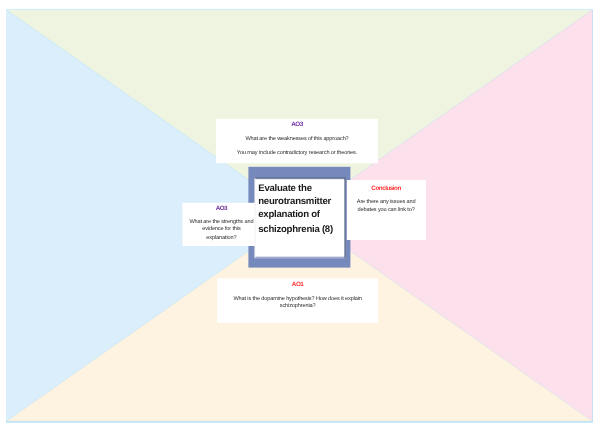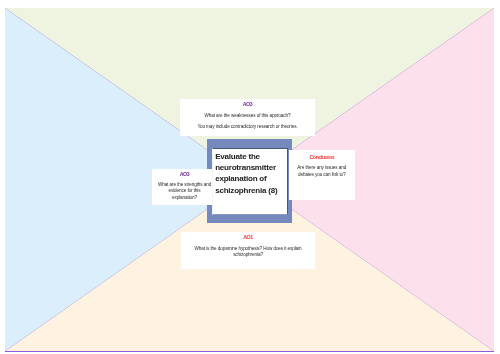--- a/index.html
+++ b/index.html
@@ -1,17 +1,17 @@
 <!DOCTYPE html>
 <html><head>
 <meta charset="utf-8">
 <style>
   html,body{margin:0;padding:0;background:#ffffff;width:500px;height:354px;overflow:hidden;}
   body{font-family:"Liberation Sans",sans-serif;}
-  #slide{position:absolute;left:5px;top:8.4px;width:489px;height:343.2px;overflow:hidden;background:#6d28d9;}
+  #slide{position:absolute;left:5px;top:8.4px;width:489px;height:343.2px;overflow:hidden;background:#7dd3fc;}
   .tri{position:absolute;left:0;top:0;width:100%;height:100%;}
   .box{position:absolute;background:#ffffff;box-sizing:border-box;}
   .lbl{position:absolute;transform:translateZ(0);left:0;right:0;text-align:center;font-weight:bold;font-size:5.25px;line-height:5.25px;letter-spacing:-0.4px;}
   .bodytxt{position:absolute;transform:translateZ(0);left:0;right:0;text-align:center;font-size:4.65px;line-height:6.6px;letter-spacing:-0.105px;color:#2b2b2b;white-space:nowrap;}
   
   #centerframe{position:absolute;left:202px;top:131px;width:85px;height:84px;background:#7689bc;z-index:1;}
   #centerbox{position:absolute;left:207px;top:140px;width:76px;height:67px;background:#fff;border:0.7px solid #4a5878;border-left-color:#f2f3f7;border-bottom-color:#8b97c0;box-sizing:border-box;z-index:3;}
   .box{z-index:2;}
   #centertxt{transform:translateZ(0);font-weight:bold;font-size:8px;letter-spacing:-0.21px;line-height:11.4px;color:#1a1a1a;position:absolute;left:2.2px;top:1.2px;width:66px;}
   

